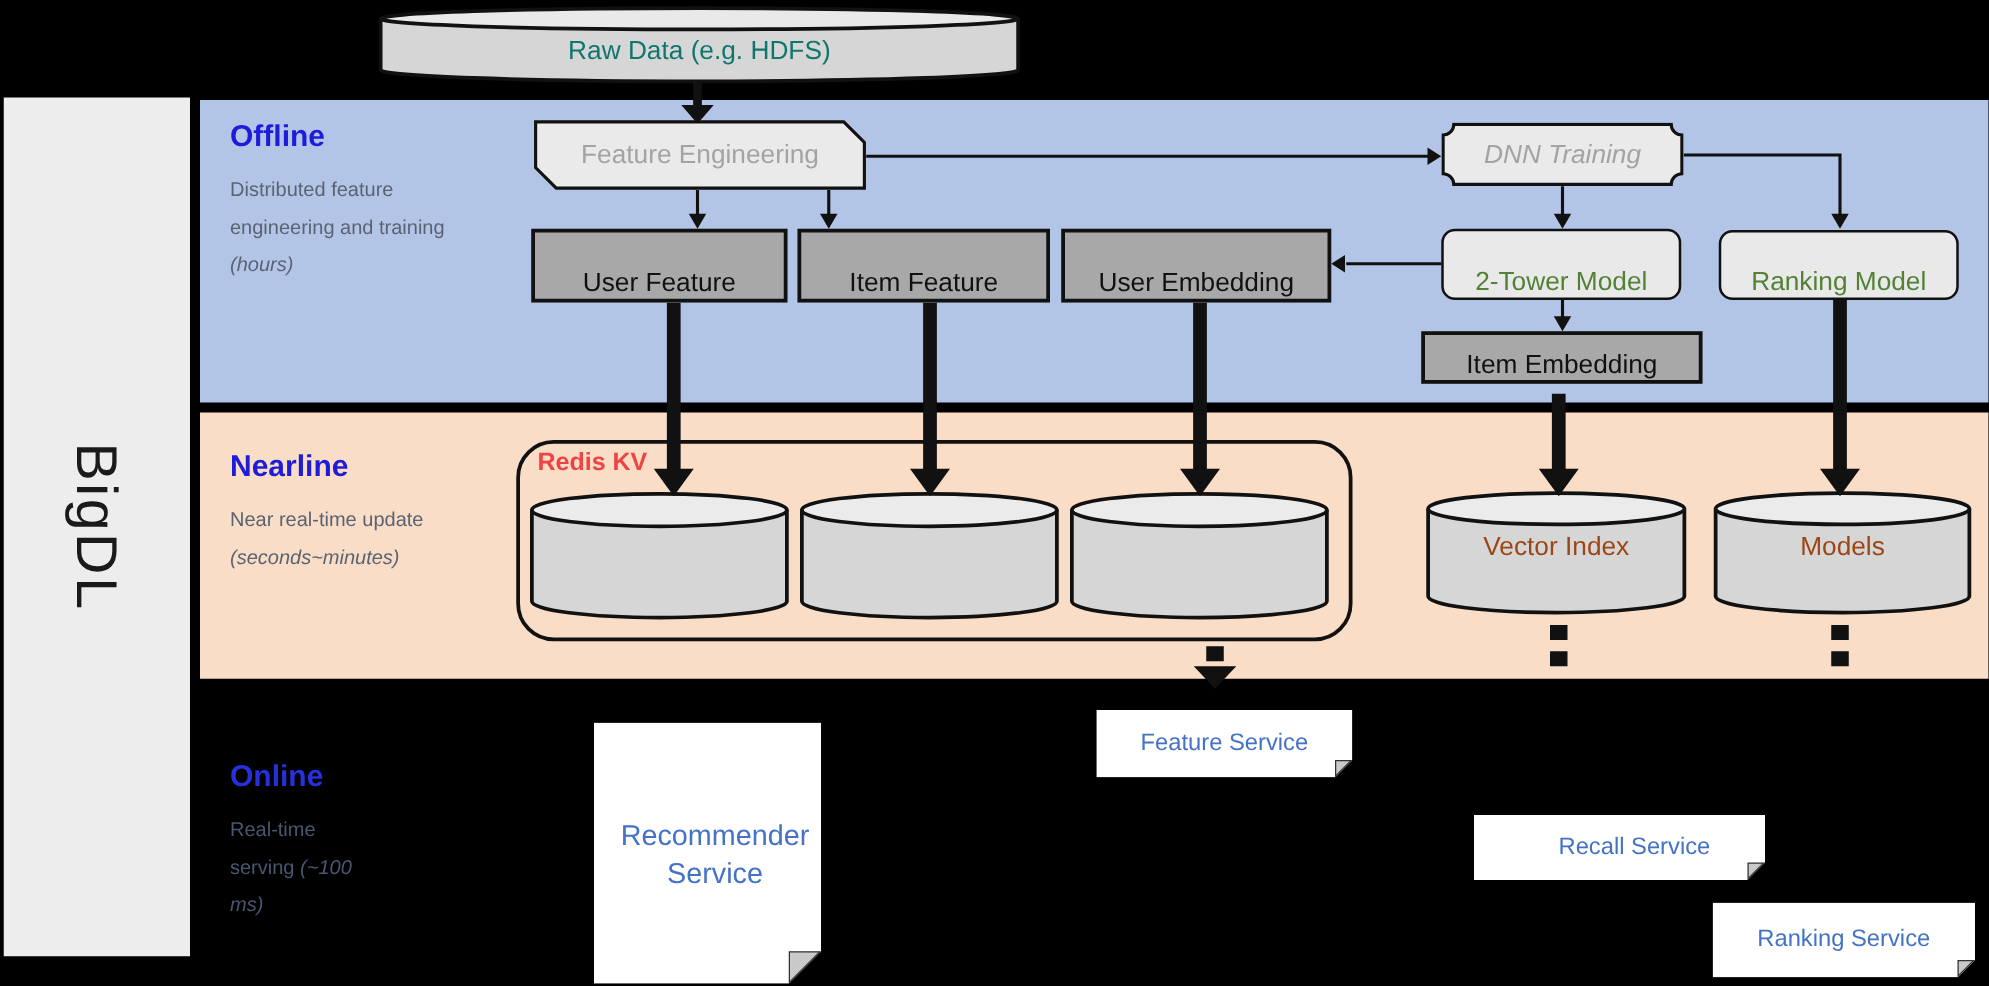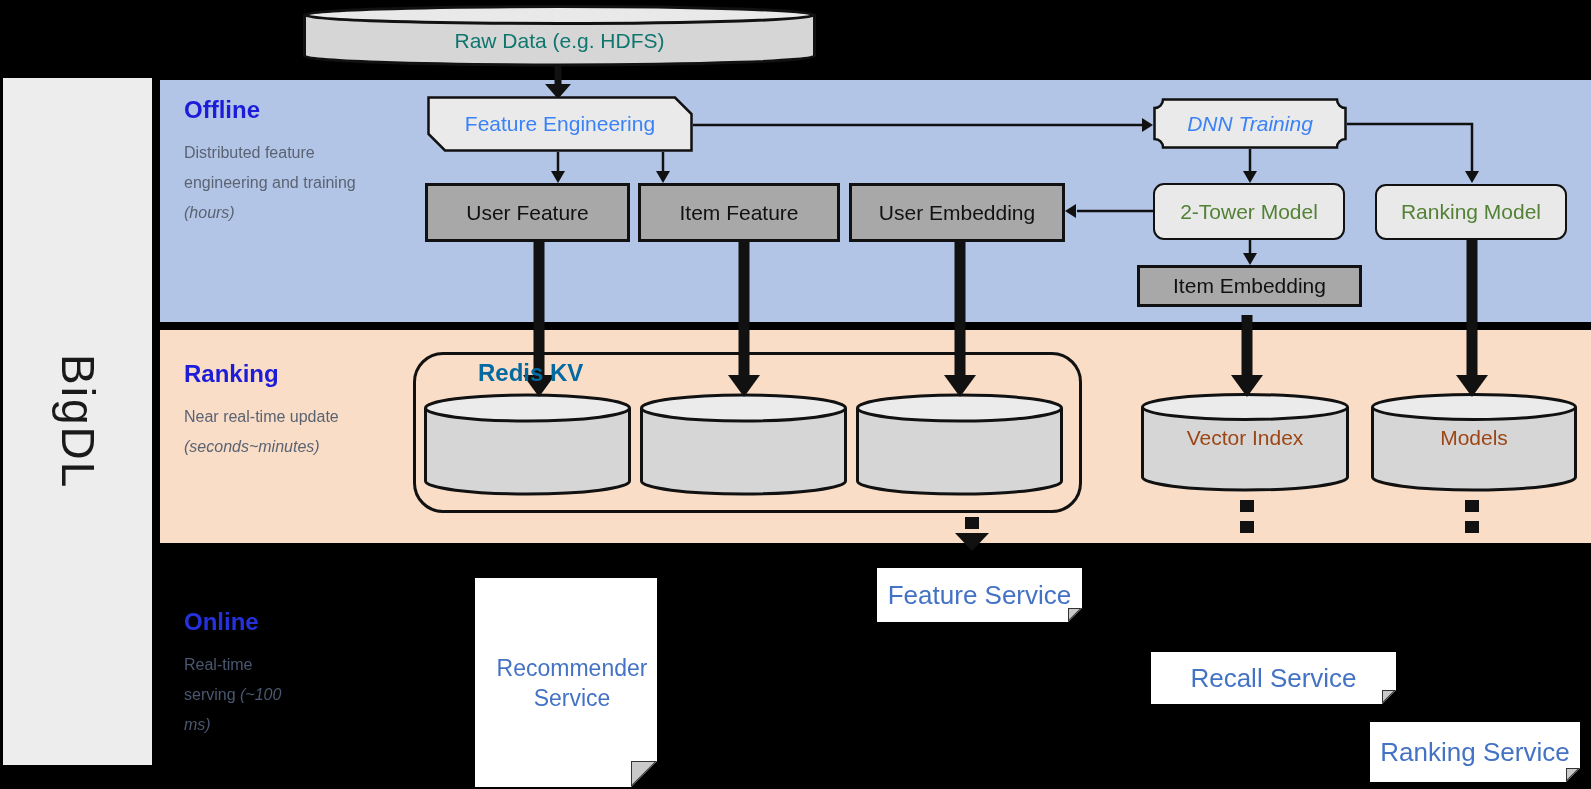--- a/index.html
+++ b/index.html
@@ -15,42 +15,42 @@
     letter-spacing:2px;font-weight:400;}
   .band{position:absolute;left:160px;width:1431px;}
   .band.offline{top:80px;height:242px;background:#b3c5e7;}
   .band.nearline{top:330px;height:213px;background:#f9ddc7;}
   
   .band-title{font-size:24px;font-weight:700;color:#1c1cd9;}
   .band-title.on-black{color:#2531dc;}
   .band-desc{font-size:16px;color:#5a6372;line-height:30px;margin-top:14px;}
   .band-desc.on-black{color:#4a5770;}
   
-  .node{position:absolute;display:flex;align-items:center;justify-content:center;
+  .node{position:absolute;display:flex;align-items:flex-end;justify-content:center;
     font-size:21px;text-align:center;box-sizing:border-box;}
   .box-dark{background:#a8a8a8;border:3px solid #111;color:#111;}
   .box-round{background:#e9e9e9;border:2.5px solid #111;border-radius:11px;color:#538135;}
   .svgnode{position:absolute;}
   .svgnode svg{position:absolute;left:0;top:0;}
   .svgnode .lbl{position:absolute;left:0;top:0;width:100%;height:100%;
     display:flex;align-items:center;justify-content:center;font-size:21px;}
-  .blue-text{color:#3b82f6;}
+  .blue-text{color:#a3a3a3;}
   .brown-text{color:#9c4615;}
   
   .redis-box{position:absolute;left:413px;top:352px;width:669px;height:161px;
     border:3px solid #111;border-radius:30px;box-sizing:border-box;}
-  .redis-label{position:absolute;left:430px;top:359px;font-size:24px;font-weight:700;color:#0369a1;margin-left:48px;}
+  .redis-label{position:absolute;left:430px;top:359px;font-size:20px;font-weight:700;color:#ef4444;}
   
   .cyl{position:absolute;}
   .cyl .lbl{position:absolute;left:0;top:34px;width:100%;text-align:center;font-size:21px;}
   .cyl.raw .lbl{top:0;height:100%;display:flex;align-items:center;justify-content:center;
     padding-top:10px;box-sizing:border-box;color:#0f766e;font-size:21px;}
   
   .service{position:absolute;background:#fff;color:#4472c4;display:flex;align-items:center;
-    justify-content:center;font-size:26px;
+    justify-content:center;font-size:19px;
     clip-path:polygon(0 0,100% 0,100% calc(100% - 14px),calc(100% - 14px) 100%,0 100%);}
   .doc{position:absolute;background:#fff;color:#4472c4;display:flex;align-items:center;
     justify-content:center;font-size:23px;line-height:30px;text-align:center;
     clip-path:polygon(0 0,100% 0,100% calc(100% - 26px),calc(100% - 26px) 100%,0 100%);padding-left:12px;}
   .fold{position:absolute;right:0;bottom:0;}
   .connectors{position:absolute;left:0;top:0;z-index:2;}
   .z3{z-index:3;}
   .z1{z-index:1;}
 </style>
 </head>
@@ -66,21 +66,21 @@
   <div class="band nearline"></div>
 
   <div class="abs z3" style="left:184px;top:96px;width:180px;">
     <div class="band-title">Offline</div>
     <div class="band-desc" style="width:175px;">
       <span>Distributed feature engineering and training</span>
       <i>(hours)</i>
     </div>
   </div>
   <div class="abs z3" style="left:184px;top:360px;width:215px;">
-    <div class="band-title">Ranking</div>
+    <div class="band-title">Nearline</div>
     <div class="band-desc" style="width:200px;">
       <span>Near real-time update</span>
       <i>(seconds~minutes)</i>
     </div>
   </div>
   <div class="abs z3" style="left:184px;top:608px;width:150px;">
     <div class="band-title on-black">Online</div>
     <div class="band-desc on-black" style="width:112px;">
       <span>Real-time serving</span>
       <i>(~100 ms)</i>
@@ -236,21 +236,21 @@
     <svg class="fold" width="26" height="26" viewBox="0 0 26 26">
       <path d="M0 26 L26 0 L0 0 Z" fill="#c9c9c9" stroke="#333" stroke-width="2"></path>
     </svg>
   </div>
   <div class="service z3" style="left:877px;top:568px;width:205px;height:54px;">
     <span>Feature Service</span>
     <svg class="fold" width="14" height="14" viewBox="0 0 14 14">
       <path d="M0 14 L14 0 L0 0 Z" fill="#c9c9c9" stroke="#333" stroke-width="2"></path>
     </svg>
   </div>
-  <div class="service z3" style="left:1151px;top:652px;width:245px;height:52px;">
+  <div class="service z3" style="left:1179px;top:652px;width:209px;height:52px;padding-left:24px;">
     <span>Recall Service</span>
     <svg class="fold" width="14" height="14" viewBox="0 0 14 14">
       <path d="M0 14 L14 0 L0 0 Z" fill="#c9c9c9" stroke="#333" stroke-width="2"></path>
     </svg>
   </div>
   <div class="service z3" style="left:1370px;top:722px;width:210px;height:60px;justify-content:center;">
     <span>Ranking Service</span>
     <svg class="fold" width="14" height="14" viewBox="0 0 14 14">
       <path d="M0 14 L14 0 L0 0 Z" fill="#c9c9c9" stroke="#333" stroke-width="2"></path>
     </svg>

